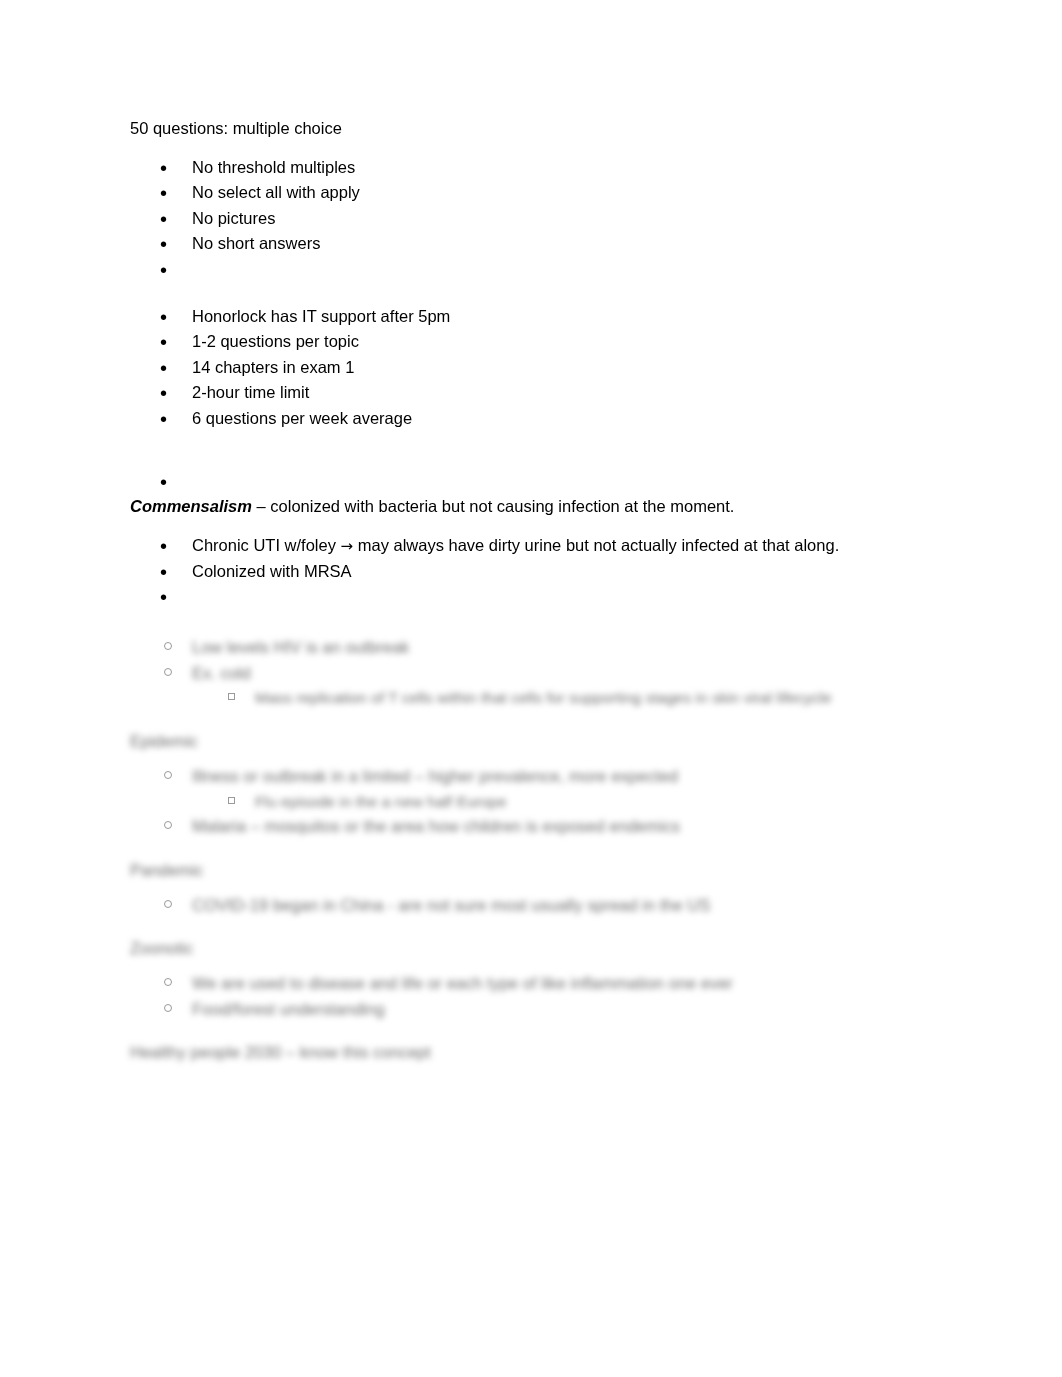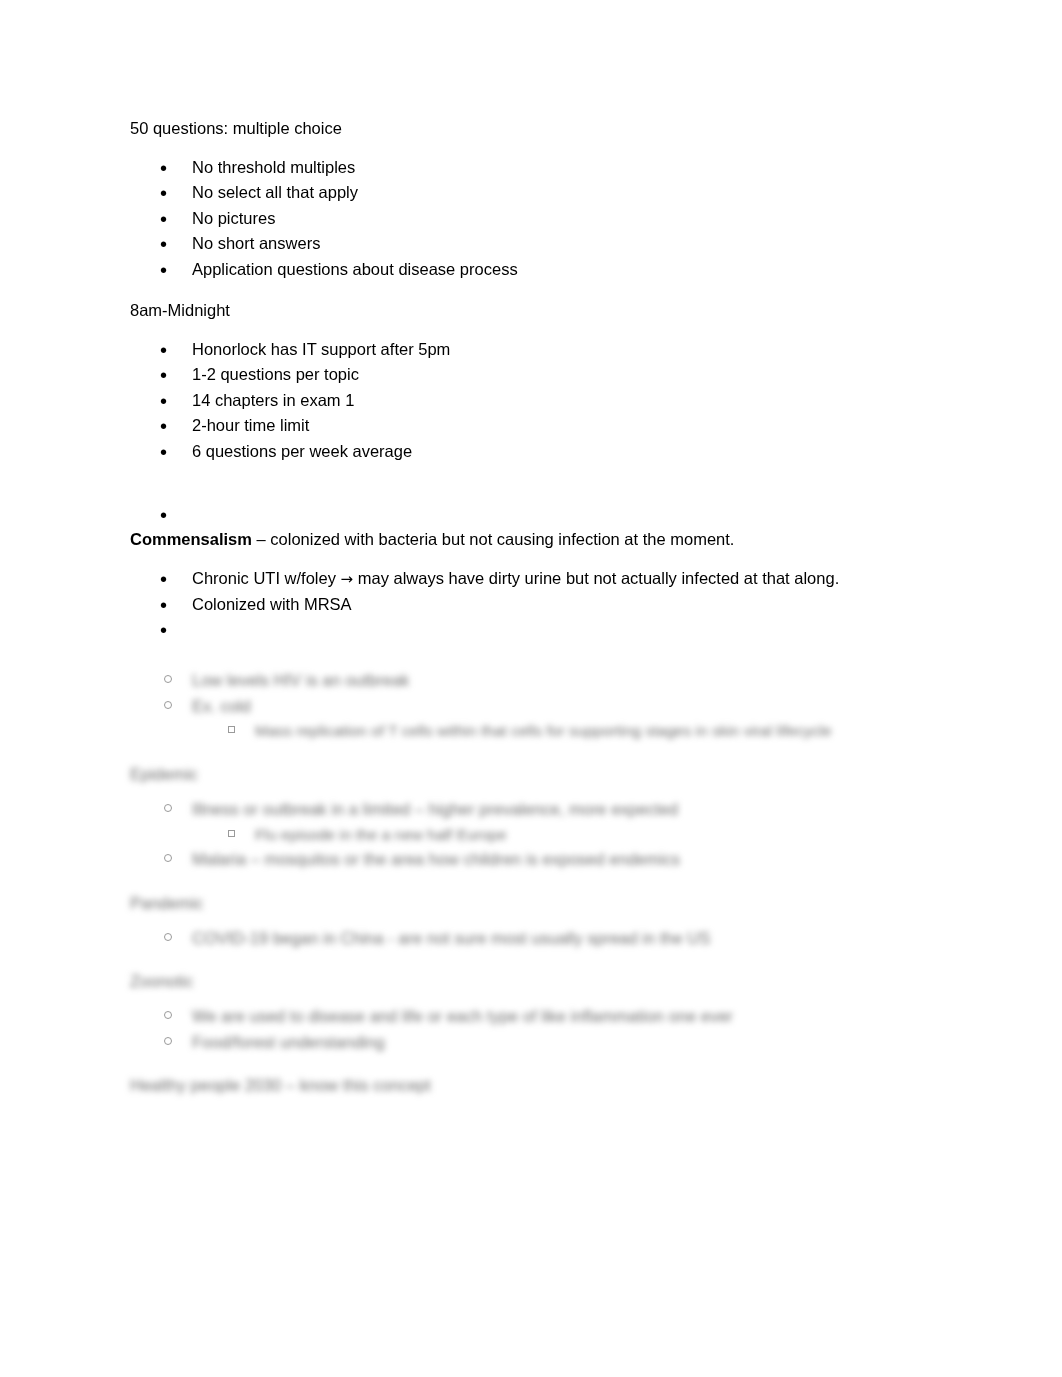--- a/index.html
+++ b/index.html
@@ -49,21 +49,21 @@
   ul.bullets li .bullet {
     position: absolute;
     left: 30px;
     top: -1px;
     font-size: 20px;
     line-height: 1;
   }
   .spacer-md { height: 22px; }
   .spacer-lg { height: 25px; }
   .li-gap { height: 9px; }
-  .bold { font-weight: bold; }
+  .bold { font-weight: bold; font-style: italic; }
   .arrow { font-family: "DejaVu Sans", sans-serif; font-size: 15px; }
 
   
   .blurred {
     color: #6f6f6f;
     filter: blur(3.1px);
     -webkit-filter: blur(3.1px);
     user-select: none;
   }
   ul.blur-list {
@@ -105,32 +105,31 @@
 <div class="page">
   <div class="content">
 
     <p class="para">50 questions: multiple choice</p>
 
     <div class="spacer-md"></div>
 
     <ul class="bullets">
       <li><span class="bullet">•</span><span>No threshold multiples</span></li>
       <div class="li-gap"></div>
-      <li><span class="bullet">•</span><span>No select all that apply</span></li>
+      <li><span class="bullet">•</span><span>No select all with apply</span></li>
       <div class="li-gap"></div>
       <li><span class="bullet">•</span><span>No pictures</span></li>
       <div class="li-gap"></div>
       <li><span class="bullet">•</span><span>No short answers</span></li>
       <div class="li-gap"></div>
-      <li><span class="bullet">•</span><span>Application questions about disease process</span></li>
-    </ul>
-
-    <div class="spacer-lg"></div>
-
-    <p class="para">8am-Midnight</p>
+      <li><span class="bullet">•</span></li>
+    </ul>
+
+    <div class="spacer-lg"></div>
+
 
     <div class="spacer-md"></div>
 
     <ul class="bullets">
       <li><span class="bullet">•</span><span>Honorlock has IT support after 5pm</span></li>
       <div class="li-gap"></div>
       <li><span class="bullet">•</span><span>1-2 questions per topic</span></li>
       <div class="li-gap"></div>
       <li><span class="bullet">•</span><span>14 chapters in exam 1</span></li>
       <div class="li-gap"></div>

